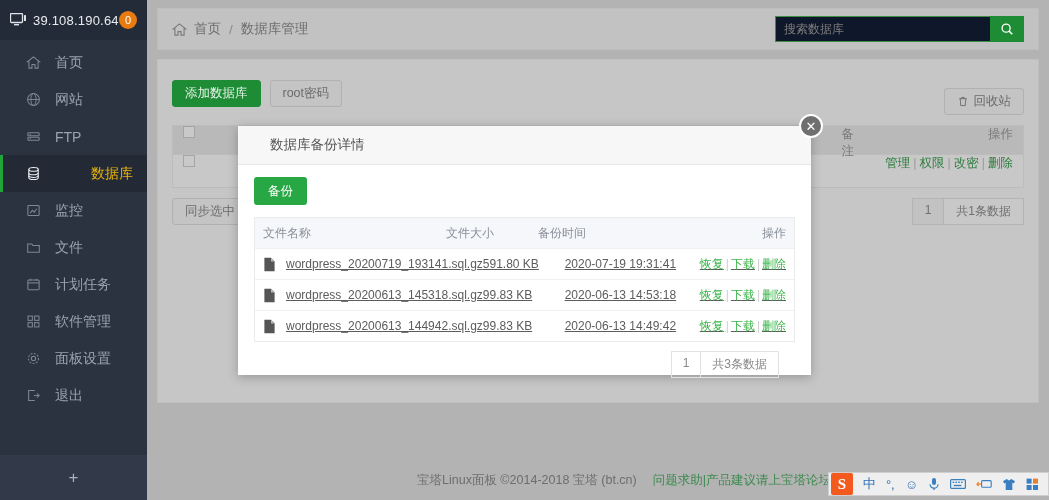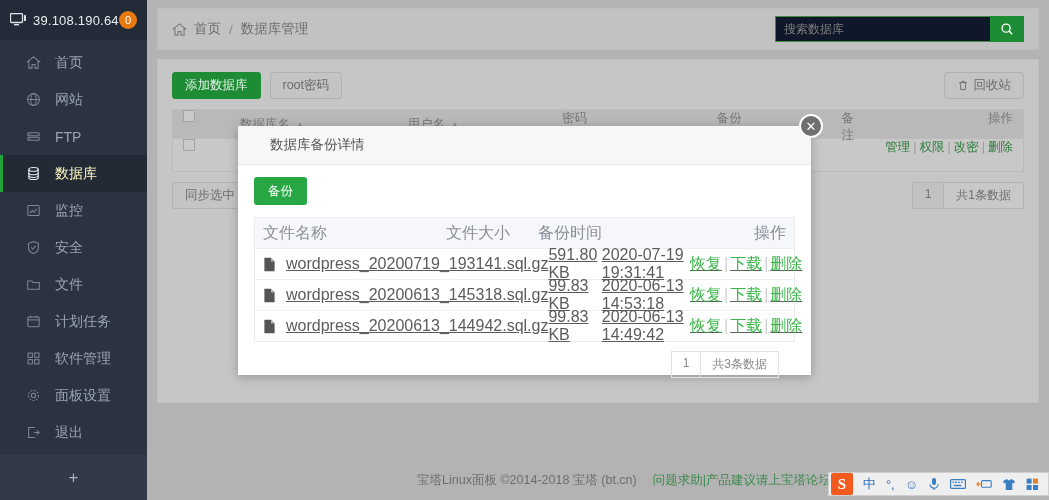--- a/index.html
+++ b/index.html
@@ -33,21 +33,21 @@
   }
   .sb-list { padding-top: 4px; }
   .sb-item {
     position: relative; height: 37px; display: flex; align-items: center;
     padding-left: 26px; color: #9aa3b0; font-size: 14px; cursor: pointer;
   }
   .sb-item .ico {
     width: 20px; display: flex; align-items: center; justify-content: flex-start;
     margin-right: 9px; opacity: .75;
   }
-  .sb-item.active { background: #232a36; color: #fef9c3; }
+  .sb-item.active { background: #232a36; color: #eab308; gap: 36px; }
   .sb-item.active::before {
     content: ""; position: absolute; left: 0; top: 0; bottom: 0;
     width: 3px; background: #20a53a;
   }
   .sb-item.active .ico { opacity: 1; }
   .sb-plus {
     position: absolute; left: 0; bottom: 0; width: 147px; height: 45px;
     background: #323a49; color: #aab2bf;
     display: flex; align-items: center; justify-content: center; font-size: 17px;
     cursor: pointer;
@@ -76,21 +76,21 @@
   }
 
   .panel { margin: 9px 10px 0 10px; background: #c6c6c6; border: 1px solid #c0c0c0; height: 344px; position: relative; }
   .panel-tools { display: flex; align-items: center; padding: 12px 14px 10px 14px; }
   .btn {
     height: 27px; padding: 0 12px; border: 1px solid #b1b1b1; background: #c4c4c4;
     color: #6b6b6b; font-size: 12.5px; border-radius: 3px; margin-right: 9px;
     display: flex; align-items: center; cursor: pointer; font-family: inherit;
   }
   .btn.green { background: #1e8b35; border-color: #1e8b35; color: #e9f5ec; }
-  .btn.recycle { margin-left: auto; margin-right: 0; }
+  .btn.recycle { margin-left: auto; margin-right: 0; margin-top: 16px; }
   .btn.recycle .tr { margin-right: 5px; display:flex; }
 
   .tbl { margin: 0 14px; border: 1px solid #bcbcbc; background: #c4c4c4; }
   .tbl .thead, .tbl .trow { display: flex; height: 29px; padding: 0 10px; gap: 31px; }
   .tbl .thead { background: #b9b9b9; color: #787878; font-size: 12.5px; border-bottom: 1px solid #bcbcbc; }
   .tbl .trow { background: #c8c8c8; color: #6f6f6f; font-size: 12.5px; height: 32px; }
   .cb { width: 12px; height: 12px; border: 1px solid #a5a5a5; background: #c9c9c9; margin-right: 14px; flex: none; }
   .c-name { width: 160px; display:flex; align-items:center; }
   .c-user { width: 145px; display:flex; align-items:center; }
   .c-pwd  { width: 145px; }
@@ -129,21 +129,21 @@
     color: #fff; display: flex; align-items: center; justify-content: center;
     font-size: 13px; cursor: pointer; line-height: 1; z-index: 50;
   }
   .modal-body { padding: 12px 16px 0 16px; }
   .mbtn {
     height: 28px; padding: 0 14px; background: #28a745; color: #fff;
     border: none; border-radius: 3px; font-size: 12.5px; cursor: pointer;
     display: inline-flex; align-items: center; font-family: inherit;
   }
   .mtbl { margin-top: 12px; border: 1px solid #ebebeb; }
-  .mtbl .mhead, .mtbl .mrow { display: flex; align-items: center; height: 30px; padding: 0 8px; font-size: 16px; }
+  .mtbl .mhead, .mtbl .mrow { display: flex; align-items: center; height: 30px; padding: 0 8px; font-size: 12px; }
   .mtbl .mhead { background: #f5f7fa; color: #8a8f99; }
   .mtbl .mrow { height: 31px; border-top: 1px solid #efefef; color: #5c5c5c; text-decoration: underline; }
   .m-file { flex: 1; display: flex; align-items: center; }
   .m-file .fi { margin-right: 10px; display: flex; }
   .m-size { width: 92px; }
   .m-time { width: 152px; }
   .m-op { width: 96px; text-align: right; white-space: nowrap; }
   .m-op a { color: #3bb54a; text-decoration: none; }
   .m-op .s { color: #cfcfcf; margin: 0 2px; }
   .mfoot { display: flex; justify-content: flex-end; padding: 9px 16px 0 16px; }
@@ -226,29 +226,20 @@
         <span>数据库</span>
       </div>
       <div class="sb-item">
         <span class="ico">
             <svg width="15" height="15" viewBox="0 0 16 16">
               <rect x="2" y="2.6" width="12" height="10.8" rx="1" fill="none" stroke="#9aa3b0" stroke-width="1.1"></rect>
               <path d="M4.4 10.8l2.4-3 2 2 2.6-3.6" fill="none" stroke="#9aa3b0" stroke-width="1.1"></path>
             </svg>
           </span>
         <span>监控</span>
-      </div>
-      <div class="sb-item">
-        <span class="ico">
-            <svg width="15" height="15" viewBox="0 0 16 16">
-              <path d="M8 1.6l5.2 2v4.6c0 3.2-2.5 5.4-5.2 6.2C5.3 13.6 2.8 11.4 2.8 8.2V3.6z" fill="none" stroke="#9aa3b0" stroke-width="1.1"></path>
-              <path d="M5.6 7.9l1.7 1.7 3.1-3.3" fill="none" stroke="#9aa3b0" stroke-width="1.1"></path>
-            </svg>
-          </span>
-        <span>安全</span>
       </div>
       <div class="sb-item">
         <span class="ico">
             <svg width="15" height="15" viewBox="0 0 16 16">
               <path d="M1.8 4.2h4.4l1.2 1.6h6.8v7.2H1.8z" fill="none" stroke="#9aa3b0" stroke-width="1.1"></path>
             </svg>
           </span>
         <span>文件</span>
       </div>
       <div class="sb-item">

